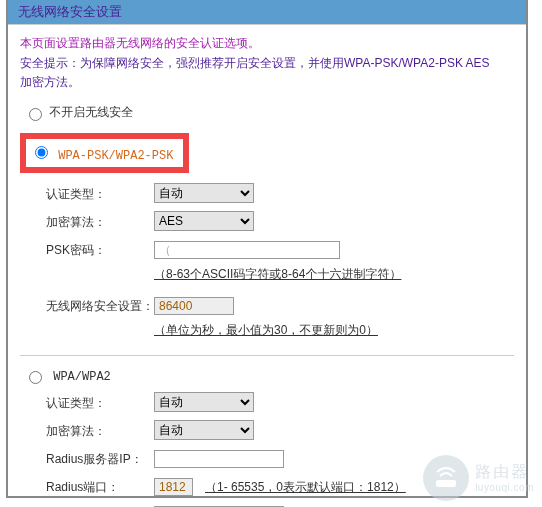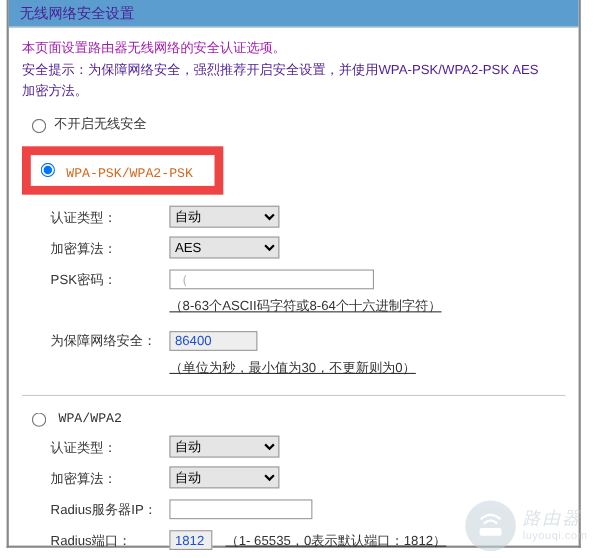--- a/index.html
+++ b/index.html
@@ -44,23 +44,23 @@
     margin-bottom: 12px;
   }
   .radio-row {
     margin: 6px 0 6px 4px;
   }
   .radio-row input[type=radio] {
     vertical-align: middle;
     margin-right: 4px;
   }
   .radio-highlight {
-    border: 8px solid #ef4444;
+    border: 6px solid #ef4444;
     display: inline-block;
-    padding: 4px 20px 4px 4px;
+    padding: 4px 10px 4px 4px;
     margin: 6px 0 8px 0px;
     color: #d2691e;
     font-family: "Courier New", monospace;
     font-size: 12px;
   }
   .radio-plain {
     color: #333;
   }
   .radio-mono {
     font-family: "Courier New", monospace;
@@ -96,21 +96,21 @@
   }
   input[type=text] {
     height: 18px;
     font-size: 12px;
     border: 1px solid #999;
     padding: 0 4px;
     background: #fff;
   }
   input[readonly], input.grey {
     background: #eee;
-    color: #1d4ed8;
+    color: #a16207;
   }
   .help-text {
     color: #333;
     margin-left: 108px;
     margin-bottom: 10px;
     line-height: 1.5;
     text-decoration: underline;
   }
   .help-inline {
     color: #333;
@@ -144,21 +144,21 @@
     align-items: center;
     justify-content: center;
     margin-right: 6px;
   }
   .watermark-circle svg { display:block; }
   .watermark-text {
     color: #becdd6;
     font-size: 13px;
     line-height: 1.2;
   }
-  .watermark-text .big { font-size: 16px; letter-spacing: 2px; font-style: italic; }
+  .watermark-text .big { font-size: 16px; letter-spacing: 2px; }
   .watermark-text .small { font-size: 10px; letter-spacing: 0.5px;}
 </style>
 </head>
 <body>
 
 <div class="main-container">
   <div class="header">无线网络安全设置</div>
   <div class="content">
 
     <div class="intro">本页面设置路由器无线网络的安全认证选项。</div>
@@ -189,21 +189,21 @@
       <div class="form-row">
         <span class="form-label">加密算法：</span>
         <select><option>AES</option></select>
       </div>
       <div class="form-row">
         <span class="form-label">PSK密码：</span>
         <input type="text" class="psk-input" value="（" style="">
       </div>
       <div class="help-text">（8-63个ASCII码字符或8-64个十六进制字符）</div>
       <div class="form-row">
-        <span class="form-label-wide">为保障网络安全：</span>
+        <span class="form-label-wide">无线网络安全设置：</span>
         <input type="text" style="width: 80px;" class="grey" readonly="" value="86400">
       </div>
       <div class="help-text">（单位为秒，最小值为30，不更新则为0）</div>
     </div>
 
     <div class="divider"></div>
 
     <div class="radio-row">
       <label class="radio-mono">
         <input type="radio" name="sec" style="">

